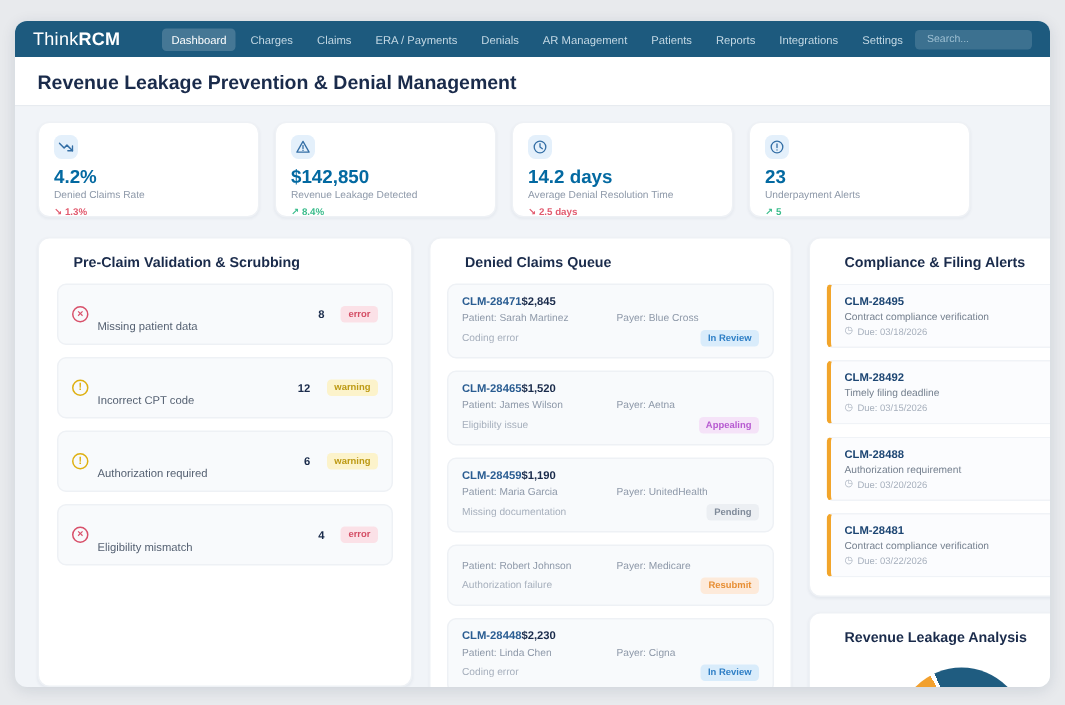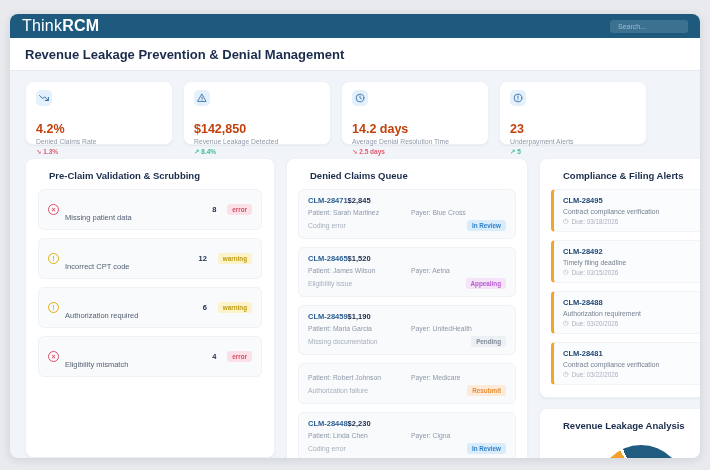--- a/index.html
+++ b/index.html
@@ -13,21 +13,21 @@
   .app {
     position:absolute; left:10px; top:14px; width:690px; height:444px;
     background:#f1f4f8; border-radius:8px; overflow:hidden;
     box-shadow:0 2px 10px rgba(20,40,70,.12);
   }
   
   .navbar {
     height:24px; background:#1d5a7e; display:flex; align-items:center;
     padding:0 12px; color:#cadeea;
   }
-  .brand { font-size:16px; color:#fff; letter-spacing:.2px; margin-right:28px; white-space:nowrap; }
+  .brand { font-size:12px; color:#fff; letter-spacing:.2px; margin-right:28px; white-space:nowrap; }
   .brand .b1 { font-weight:400; }
   .brand .b2 { font-weight:700; }
   .nav-items { display:flex; align-items:center; gap:4px; flex:1; min-width:0; }
   .nav-item {
     font-size:7.5px; color:#c3d8e4; padding:3px 6px; border-radius:3px;
     white-space:nowrap; cursor:pointer;
   }
   .nav-item.active { background:rgba(255,255,255,.18); color:#fff; }
   .search-input {
     margin-left:auto; flex:none; width:78px; height:13px; border:none; outline:none;
@@ -47,21 +47,21 @@
   .kpi-card {
     flex:none; width:148px; height:64px; background:#fff; border-radius:8px;
     border:1px solid #eef1f5; box-shadow:0 1px 2px rgba(20,40,70,.05);
     padding:8px 10px;
   }
   .kpi-chip {
     width:16px; height:16px; border-radius:5px; background:#e4f0fb;
     display:flex; align-items:center; justify-content:center; color:#346fa6;
   }
   .kpi-chip svg { display:block; }
-  .kpi-value { font-size:12.5px; font-weight:700; color:#c2410c; margin-top:16px; }
+  .kpi-value { font-size:12.5px; font-weight:700; color:#0369a1; margin-top:5px; }
   .kpi-label { font-size:6.8px; color:#8e99a9; margin-top:2px; white-space:nowrap; }
   .kpi-trend { font-size:6.5px; margin-top:3px; font-weight:700; }
   .kpi-trend.down { color:#e25c70; }
   .kpi-trend.up { color:#3cbd8d; }
   
   .panel-row { display:flex; gap:11px; align-items:flex-start; }
   .card {
     background:#fff; border-radius:8px; border:1px solid #eef1f5;
     box-shadow:0 1px 2px rgba(20,40,70,.05);
   }
@@ -128,20 +128,32 @@
     content:""; position:absolute; inset:18px; background:#fff; border-radius:50%;
   }
 </style>
 </head>
 <body>
 
 <div class="app">
 
   <div class="navbar">
     <div class="brand"><span class="b1">Think</span><span class="b2">RCM</span></div>
+    <div class="nav-items">
+      <span class="nav-item active">Dashboard</span>
+      <span class="nav-item">Charges</span>
+      <span class="nav-item">Claims</span>
+      <span class="nav-item">ERA / Payments</span>
+      <span class="nav-item">Denials</span>
+      <span class="nav-item">AR Management</span>
+      <span class="nav-item">Patients</span>
+      <span class="nav-item">Reports</span>
+      <span class="nav-item">Integrations</span>
+      <span class="nav-item">Settings</span>
+    </div>
     <input class="search-input" type="text" placeholder="Search..." style="">
   </div>
 
   <div class="page-header">
     <div class="page-title">Revenue Leakage Prevention &amp; Denial Management</div>
   </div>
 
   <div class="content">
 
     <div class="kpi-row">

